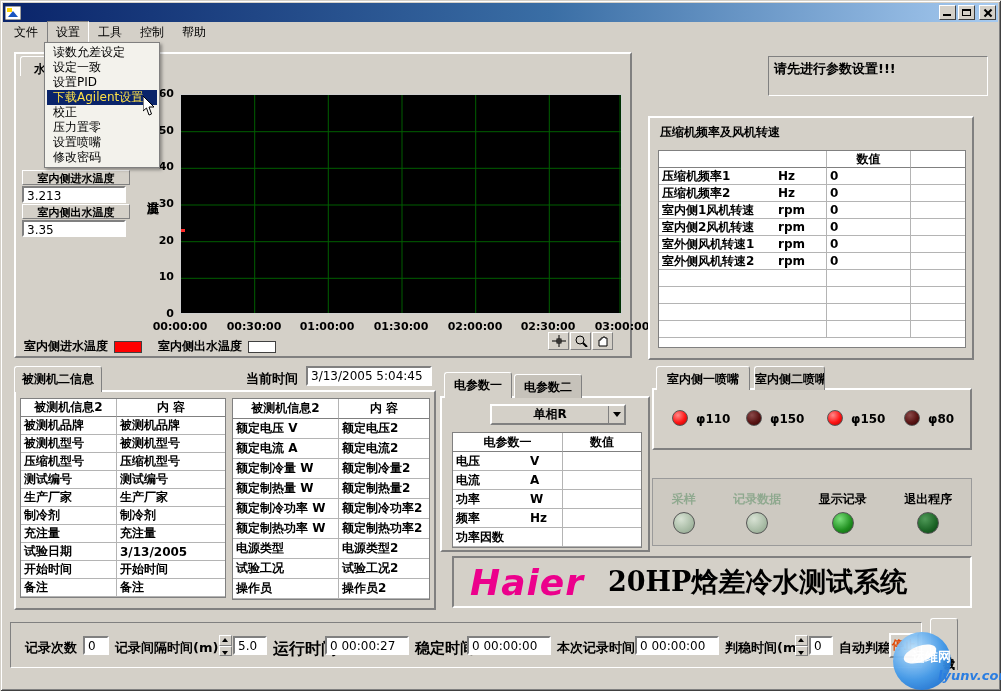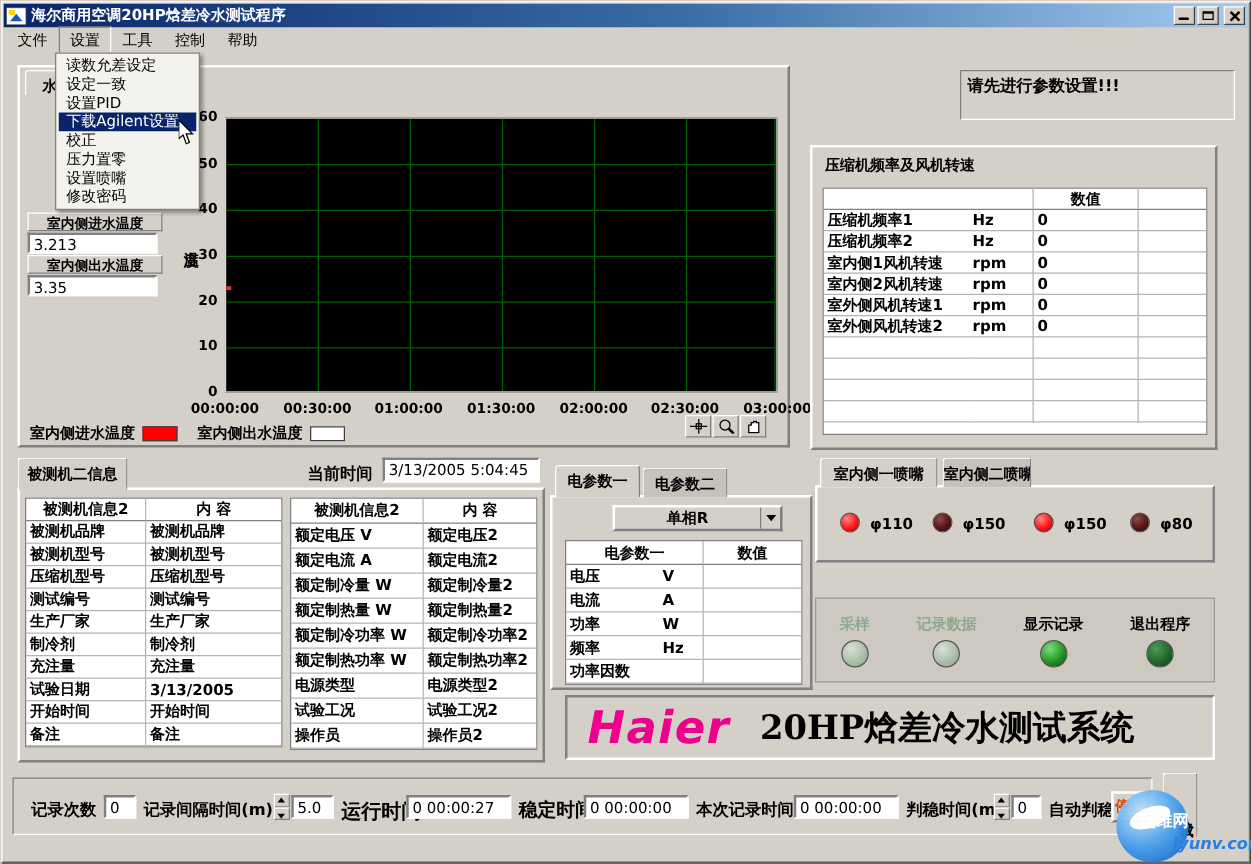--- a/index.html
+++ b/index.html
@@ -38,21 +38,21 @@
 .aled.pale{background:radial-gradient(circle at 35% 30%,#d8e2d4,#a9bca6 60%,#8aa089)}
 .aled.green{background:radial-gradient(circle at 35% 30%,#7be07b,#1f8f1f 60%,#0c560c)}
 .aled.dark{background:radial-gradient(circle at 35% 30%,#4f9a58,#1c6426 60%,#0b3a12)}
 .spin{display:inline-flex;flex-direction:column;width:13px;height:21px}
 .spin .sb{flex:1;background:#d4d0c8;border:1px solid;border-color:#fff #808080 #808080 #fff;position:relative}
 .spin .sb i{position:absolute;left:2px;border:3px solid transparent}
 .spin .sb.up i{top:2px;border-bottom:4px solid #000;border-top:none}
 .spin .sb.dn i{top:4px;border-top:4px solid #000;border-bottom:none}
 .menu-popup{left:44px;top:42px;width:116px;background:#f3f2ec;border:1px solid #808080;box-shadow:2px 2px 3px rgba(0,0,0,.35);padding:2px;z-index:60}
 .menu-popup .mi{height:15px;line-height:15px;padding-left:6px;font-size:12px;white-space:nowrap}
-.menu-popup .mi.sel{background:#0a246a;color:#ffffff}
+.menu-popup .mi.sel{background:#0a246a;color:#fde047}
 .xtick{position:absolute;width:70px;text-align:center;font-size:11px;font-weight:bold}
 .ytick{position:absolute;width:34px;text-align:right;font-size:11px;font-weight:bold}
 .swatch{display:inline-block;width:28px;height:12px;border:1px solid #404040;vertical-align:middle}
 .palbtn{width:21px;height:18px;background:#d4d0c8;border:1px solid;border-color:#fff #808080 #808080 #fff;display:flex;align-items:center;justify-content:center}
 .combo{display:flex;align-items:center;background:#d4d0c8;border:2px solid;border-color:#fff #808080 #808080 #fff}
 .combo .ctext{flex:1;text-align:center;font-weight:bold}
 .combo .carr{width:16px;height:100%;border-left:1px solid #808080;display:flex;align-items:center;justify-content:center}
 .tri-dn{border:4px solid transparent;border-top:5px solid #000;margin-top:4px}
 .vtext{writing-mode:vertical-rl;text-orientation:upright;font-weight:bold;font-size:12px}
 </style>
@@ -62,21 +62,20 @@
 <div class="window">
 
   <div class="abs titlebar">
     <span style="display:inline-block;width:16px;height:14px">
       <svg width="16" height="14">
           <rect x="0" y="0" width="16" height="14" fill="#fff" stroke="#404040"></rect>
           <rect x="2" y="2" width="5" height="4" fill="#ffd400"></rect>
           <path d="M3 11 L8 5 L13 11 Z" fill="#1a55c0"></path>
         </svg>
     </span>
-    <span class="ttl">海尔商用空调20HP焓差冷水测试程序</span>
     <span style="flex:1"></span>
     <span class="winbtn">
         <span class="g-min"></span>
       </span>
     <span class="winbtn">
         <span class="g-max"></span>
       </span>
     <span class="winbtn" style="margin-left:4px">
         <span class="g-x1"></span>
         <span class="g-x2"></span>

